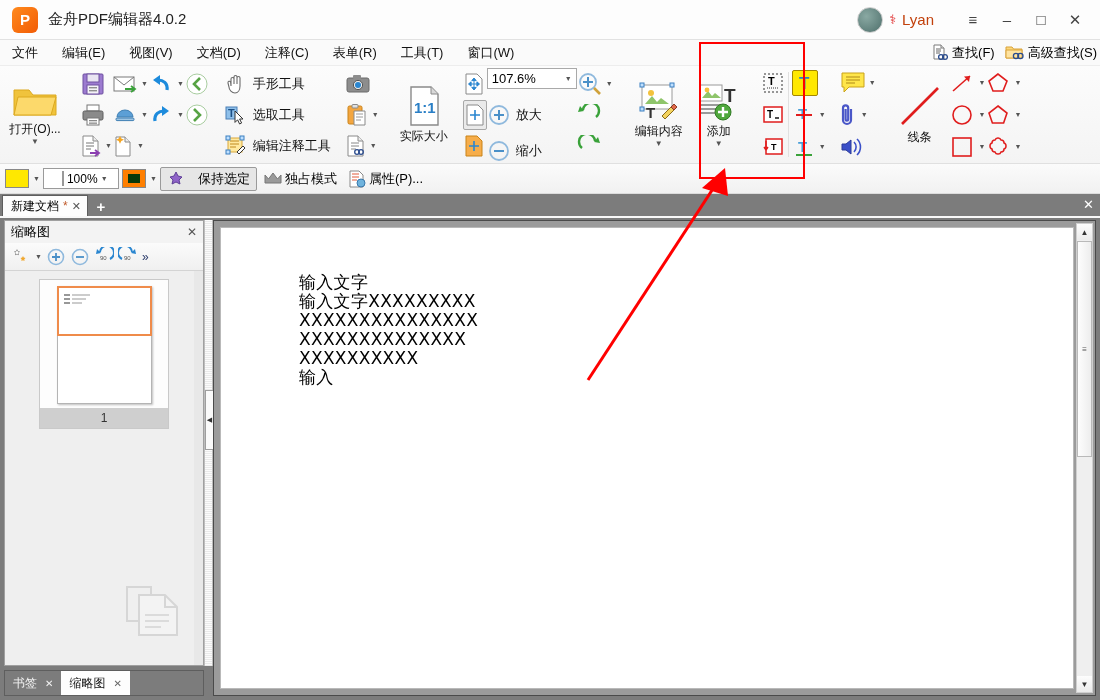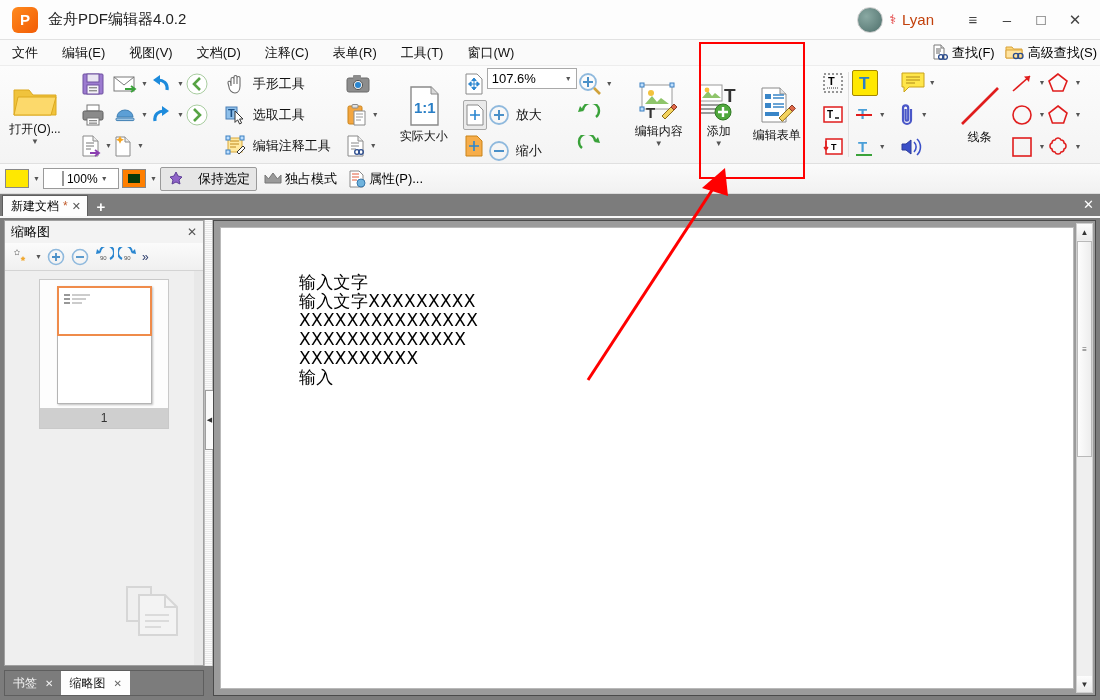--- a/index.html
+++ b/index.html
@@ -557,36 +557,20 @@
             <path d="M3 23h20M3 27h20M3 31h14" stroke="#9a9a9a" stroke-width="2"></path>
             <text x="26" y="20" font-size="19" font-weight="bold" fill="#333" font-family="Liberation Sans">T</text>
             <circle cx="25" cy="30" r="8" fill="#4fa83c" stroke="#2f7a22"></circle>
             <path d="M25 25v10M20 30h10" stroke="#fff" stroke-width="2.4"></path>
           </svg>
         </span>
         <span class="lbl">添加</span>
         <span class="caretd">▼</span>
       </div>
 
-      <div class="big" style="width:60px">
-        <span class="ic">
-          <svg width="40" height="40" viewBox="0 0 40 40">
-            <path d="M5 2h18l6 6v28H5z" fill="#fff" stroke="#8a8a8a"></path>
-            <path d="M23 2v6h6" fill="#e2e2e2" stroke="#8a8a8a"></path>
-            <rect x="8" y="8" width="6" height="5" fill="#3a86c8"></rect>
-            <path d="M16 9h11M16 12h11" stroke="#3a86c8" stroke-width="1.6"></path>
-            <rect x="8" y="17" width="6" height="5" fill="#3a86c8"></rect>
-            <path d="M16 18h11M16 21h11" stroke="#3a86c8" stroke-width="1.6"></path>
-            <rect x="8" y="26" width="14" height="4" fill="#3a86c8"></rect>
-            <path d="M22 32l10-10 3.4 3.4-10 10z" fill="#f4d35e" stroke="#8a6b1a"></path>
-            <path d="M32 22l3-3 3.4 3.4-3 3z" fill="#e06a4a" stroke="#8a3a28"></path>
-          </svg>
-        </span>
-        <span class="lbl">编辑表单</span>
-      </div>
     </div>
     <div class="sep"></div>
 
     <div class="grp">
       <div class="col" style="gap:2px;">
         <div class="row3">
           <span class="ic">
             <svg width="24" height="24" viewBox="0 0 24 24">
               <rect x="3" y="3" width="18" height="18" fill="none" stroke="#333" stroke-dasharray="2 2"></rect>
               <text x="7" y="14" font-size="11" font-weight="bold" font-family="Liberation Sans">T</text>

